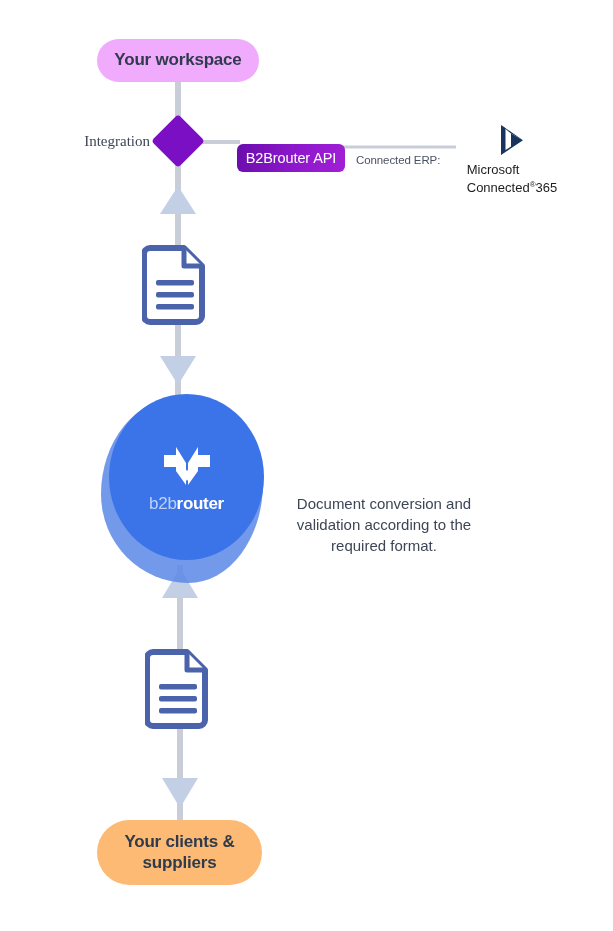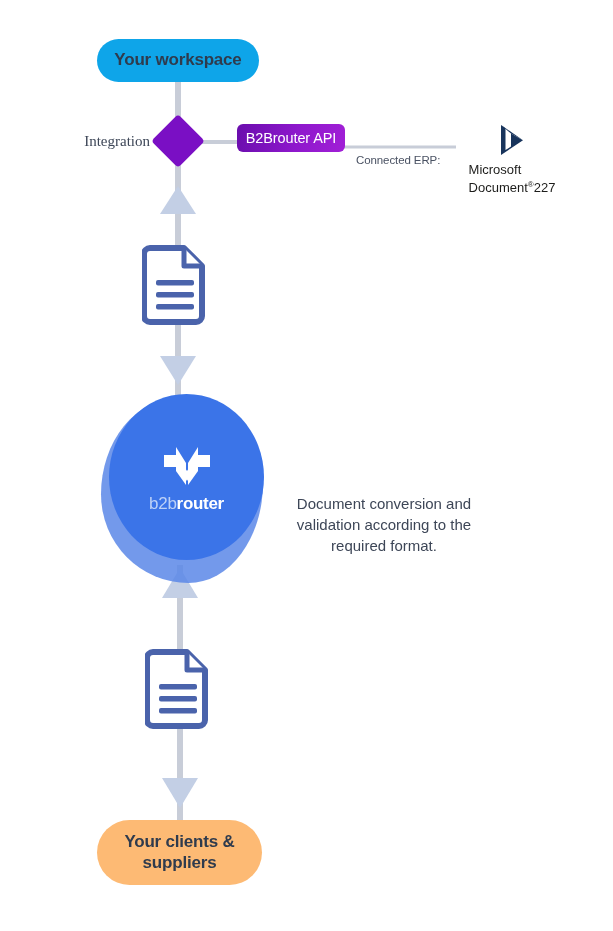--- a/index.html
+++ b/index.html
@@ -80,21 +80,21 @@
     text-align: right;
     font-size: 15px;
     color: #3d4657;
     font-family: Liberation Serif, serif;
   }
 
   
   #api-badge {
     position: absolute;
     left: 237px;
-    top: 124px;
+    top: 144px;
     width: 108px;
     height: 28px;
     border-radius: 6px;
     display: flex;
     align-items: center;
     justify-content: center;
     color: #ffffff;
     font-size: 14.5px;
     letter-spacing: -0.1px;
   }
@@ -228,21 +228,21 @@
     <polygon points="180,568 198,598 162,598" fill="#c3cfe5"></polygon>
 
     <line x1="180" y1="724" x2="180" y2="828" stroke="#c8cdd8" stroke-width="6"></line>
     <polygon points="180,808 198,778 162,778" fill="#c3cfe5"></polygon>
 
     <line x1="196" y1="142" x2="240" y2="142" stroke="#c8cdd8" stroke-width="4"></line>
 
     <line x1="343" y1="147" x2="456" y2="147" stroke="#c8cdd8" stroke-width="3"></line>
   </svg>
 
-  <div class="pill" id="pill-workspace" style="background:#0ea5e9;">
+  <div class="pill" id="pill-workspace" style="background:#f0abfc;">
     <span>Your workspace</span>
   </div>
 
   <div id="integration-label">Integration</div>
 
   <div id="integration-diamond" style="background:#7a0fc4;"></div>
 
   <div id="api-badge" style="background:linear-gradient(100deg,#6a0dad 0%,#8e18cc 55%,#a11fd6 100%);">
     <span>B2Brouter API</span>
   </div>
@@ -250,21 +250,21 @@
   <div id="connected-erp-label">Connected ERP:</div>
 
   <div id="erp-logo">
     <svg id="erp-logo-mark" viewBox="0 0 26 32">
       <path d="M2,1 L2,31 L24,16.2 L12,9.6 L12,22.5 L6.5,26 L6.5,4.2 Z" fill="#18345c"></path>
       <path d="M2,1 L24,16.2 L12,9.6 Z" fill="#18345c"></path>
     </svg>
     <div id="erp-logo-text">
       <div>Microsoft</div>
       <div>
-        <span>Document</span><span class="sup">®</span><span>227</span>
+        <span>Connected</span><span class="sup">®</span><span>365</span>
       </div>
     </div>
   </div>
 
   <svg class="doc-icon" id="doc-icon-top" viewBox="0 0 66 82">
     <path d="M8,4 H42 L60,22 V72 a6,6 0 0 1 -6,6 H8 a6,6 0 0 1 -6,-6 V10 a6,6 0 0 1 6,-6 Z" fill="#ffffff" stroke="#4a63ab" stroke-width="6" stroke-linejoin="round"></path>
     <path d="M42,4 V22 H60" fill="#ffffff" stroke="#4a63ab" stroke-width="5" stroke-linejoin="round"></path>
     <rect x="14" y="36" width="38" height="5.5" rx="2" fill="#4a63ab"></rect>
     <rect x="14" y="48" width="38" height="5.5" rx="2" fill="#4a63ab"></rect>
     <rect x="14" y="60" width="38" height="5.5" rx="2" fill="#4a63ab"></rect>

